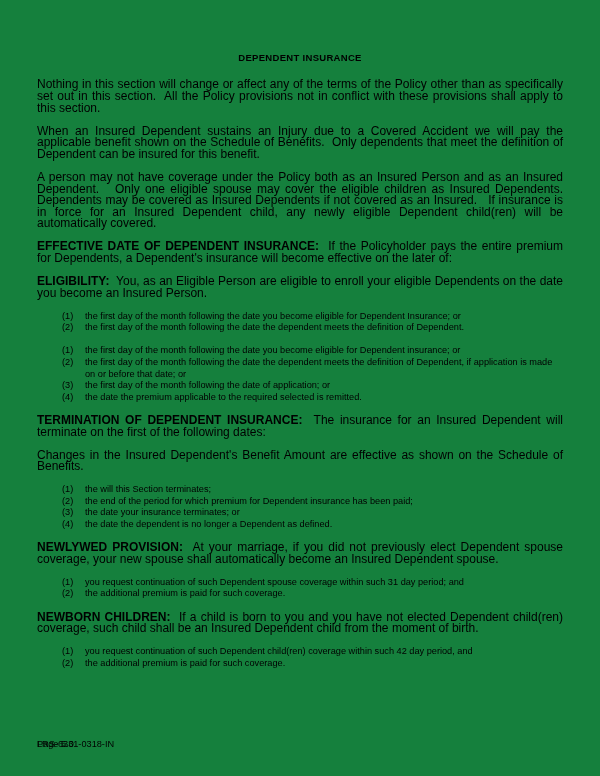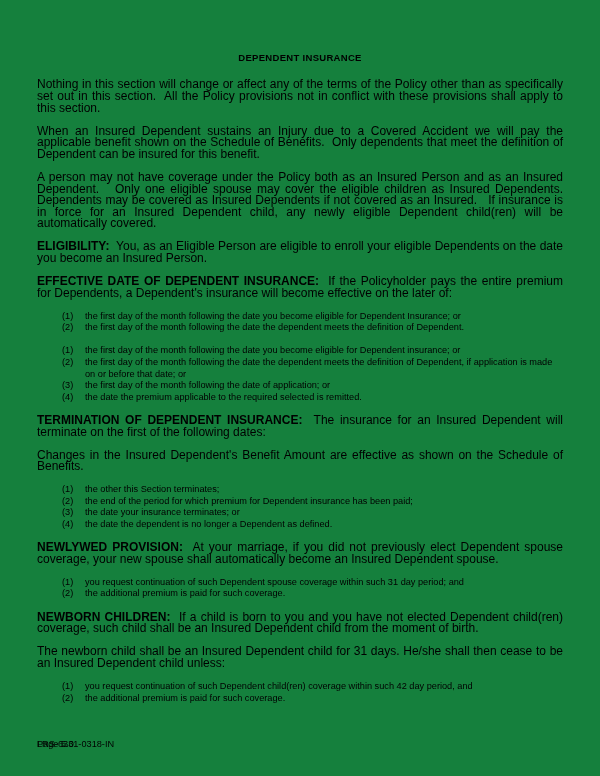--- a/index.html
+++ b/index.html
@@ -92,59 +92,58 @@
   <div class="content">
 
     <div class="doc-title">DEPENDENT INSURANCE</div>
 
     <p class="para">Nothing in this section will change or affect any of the terms of the Policy other than as specifically set out in this section.  All the Policy provisions not in conflict with these provisions shall apply to this section.</p>
 
     <p class="para">When an Insured Dependent sustains an Injury due to a Covered Accident we will pay the applicable benefit shown on the Schedule of Benefits.  Only dependents that meet the definition of Dependent can be insured for this benefit.</p>
 
     <p class="para">A person may not have coverage under the Policy both as an Insured Person and as an Insured Dependent.   Only one eligible spouse may cover the eligible children as Insured Dependents.   Dependents may be covered as Insured Dependents if not covered as an Insured.   If insurance is in force for an Insured Dependent child, any newly eligible Dependent child(ren) will be automatically covered.</p>
 
+    <p class="para"><span class="lead">EFFECTIVE DATE OF DEPENDENT INSURANCE:</span><span>  If the Policyholder pays the entire premium for Dependents, a Dependent's insurance will become effective on the later of:</span></p>
+
     <p class="para"><span class="lead">ELIGIBILITY:</span><span>  You, as an Eligible Person are eligible to enroll your eligible Dependents on the date you become an Insured Person.</span></p>
-
-    <p class="para"><span class="lead">EFFECTIVE DATE OF DEPENDENT INSURANCE:</span><span>  If the Policyholder pays the entire premium for Dependents, a Dependent's insurance will become effective on the later of:</span></p>
 
     <ol class="numlist">
       <li><span class="marker">(1)</span><span>the first day of the month following the date you become eligible for Dependent Insurance; or</span></li>
       <li><span class="marker">(2)</span><span>the first day of the month following the date the dependent meets the definition of Dependent.</span></li>
     </ol>
 
 
     <ol class="numlist">
       <li><span class="marker">(1)</span><span>the first day of the month following the date you become eligible for Dependent insurance; or</span></li>
       <li><span class="marker">(2)</span><span>the first day of the month following the date the dependent meets the definition of Dependent, if application is made on or before that date; or</span></li>
       <li><span class="marker">(3)</span><span>the first day of the month following the date of application; or</span></li>
       <li><span class="marker">(4)</span><span>the date the premium applicable to the required selected is remitted.</span></li>
     </ol>
 
     <p class="para"><span class="lead">TERMINATION OF DEPENDENT INSURANCE:</span><span>  The insurance for an Insured Dependent will terminate on the first of the following dates:</span></p>
 
     <p class="para">Changes in the Insured Dependent's Benefit Amount are effective as shown on the Schedule of Benefits.</p>
 
     <ol class="numlist">
-      <li><span class="marker">(1)</span><span>the other this Section terminates;</span></li>
+      <li><span class="marker">(1)</span><span>the will this Section terminates;</span></li>
       <li><span class="marker">(2)</span><span>the end of the period for which premium for Dependent insurance has been paid;</span></li>
       <li><span class="marker">(3)</span><span>the date your insurance terminates; or</span></li>
       <li><span class="marker">(4)</span><span>the date the dependent is no longer a Dependent as defined.</span></li>
     </ol>
 
     <p class="para"><span class="lead">NEWLYWED PROVISION:</span><span>  At your marriage, if you did not previously elect Dependent spouse coverage, your new spouse shall automatically become an Insured Dependent spouse.</span></p>
 
 
     <ol class="numlist">
       <li><span class="marker">(1)</span><span>you request continuation of such Dependent spouse coverage within such 31 day period; and</span></li>
       <li><span class="marker">(2)</span><span>the additional premium is paid for such coverage.</span></li>
     </ol>
 
     <p class="para"><span class="lead">NEWBORN CHILDREN:</span><span>  If a child is born to you and you have not elected Dependent child(ren) coverage, such child shall be an Insured Dependent child from the moment of birth.</span></p>
 
-    <p class="para">The newborn child shall be an Insured Dependent child for 31 days. He/she shall then cease to be an Insured Dependent child unless:</p>
 
     <ol class="numlist">
       <li><span class="marker">(1)</span><span>you request continuation of such Dependent child(ren) coverage within such 42 day period, and</span></li>
       <li><span class="marker">(2)</span><span>the additional premium is paid for such coverage.</span></li>
     </ol>
 
   </div>
 
   <div class="footer">
     <span class="form-no">LRS-6331-0318-IN</span>

